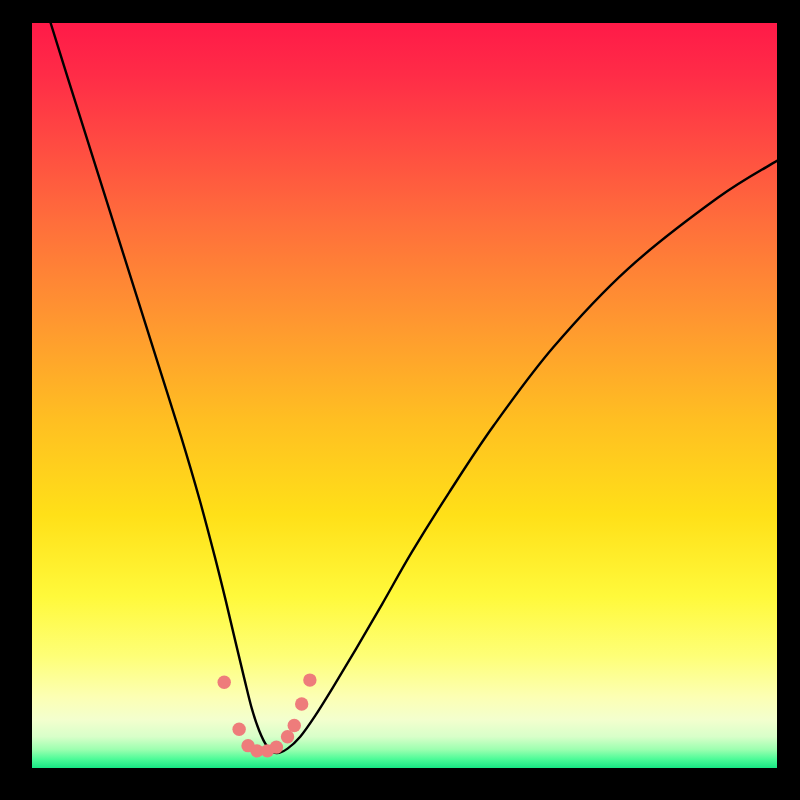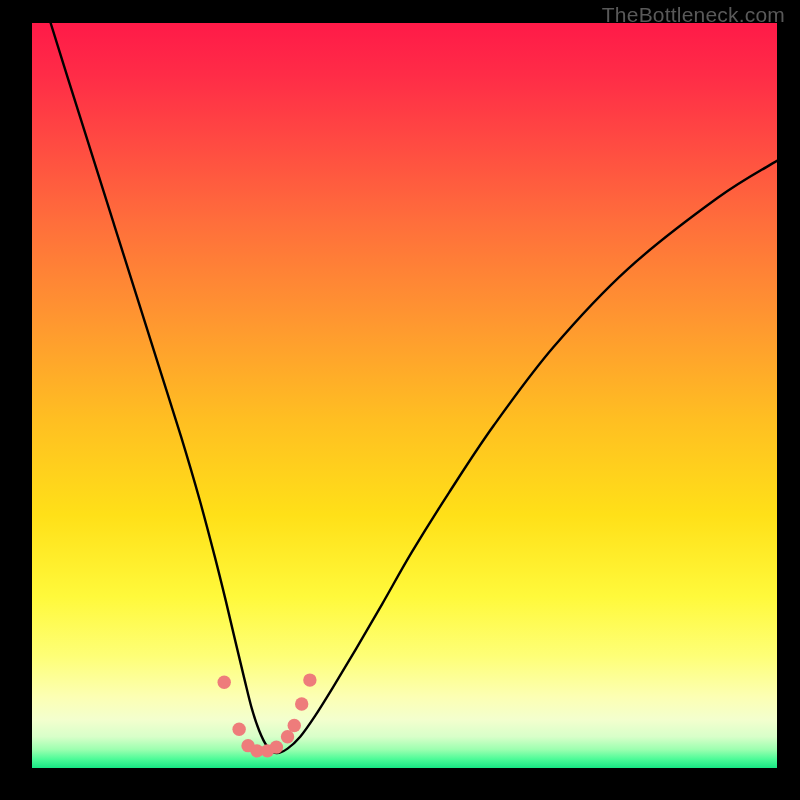--- a/index.html
+++ b/index.html
@@ -77,14 +77,13 @@
           <circle cx="235.42" cy="727.87" r="6.71" fill="#ee7c7b"></circle>
           <circle cx="244.36" cy="724.14" r="6.71" fill="#ee7c7b"></circle>
           <circle cx="255.53" cy="713.71" r="6.71" fill="#ee7c7b"></circle>
           <circle cx="262.24" cy="702.53" r="6.71" fill="#ee7c7b"></circle>
           <circle cx="269.69" cy="680.93" r="6.71" fill="#ee7c7b"></circle>
           <circle cx="277.88" cy="657.09" r="6.71" fill="#ee7c7b"></circle>
         </g>
     </svg>
   </div>
 
-  <div class="watermark">TheBottleneck.com</div>
 </div>
 
 </body></html>

